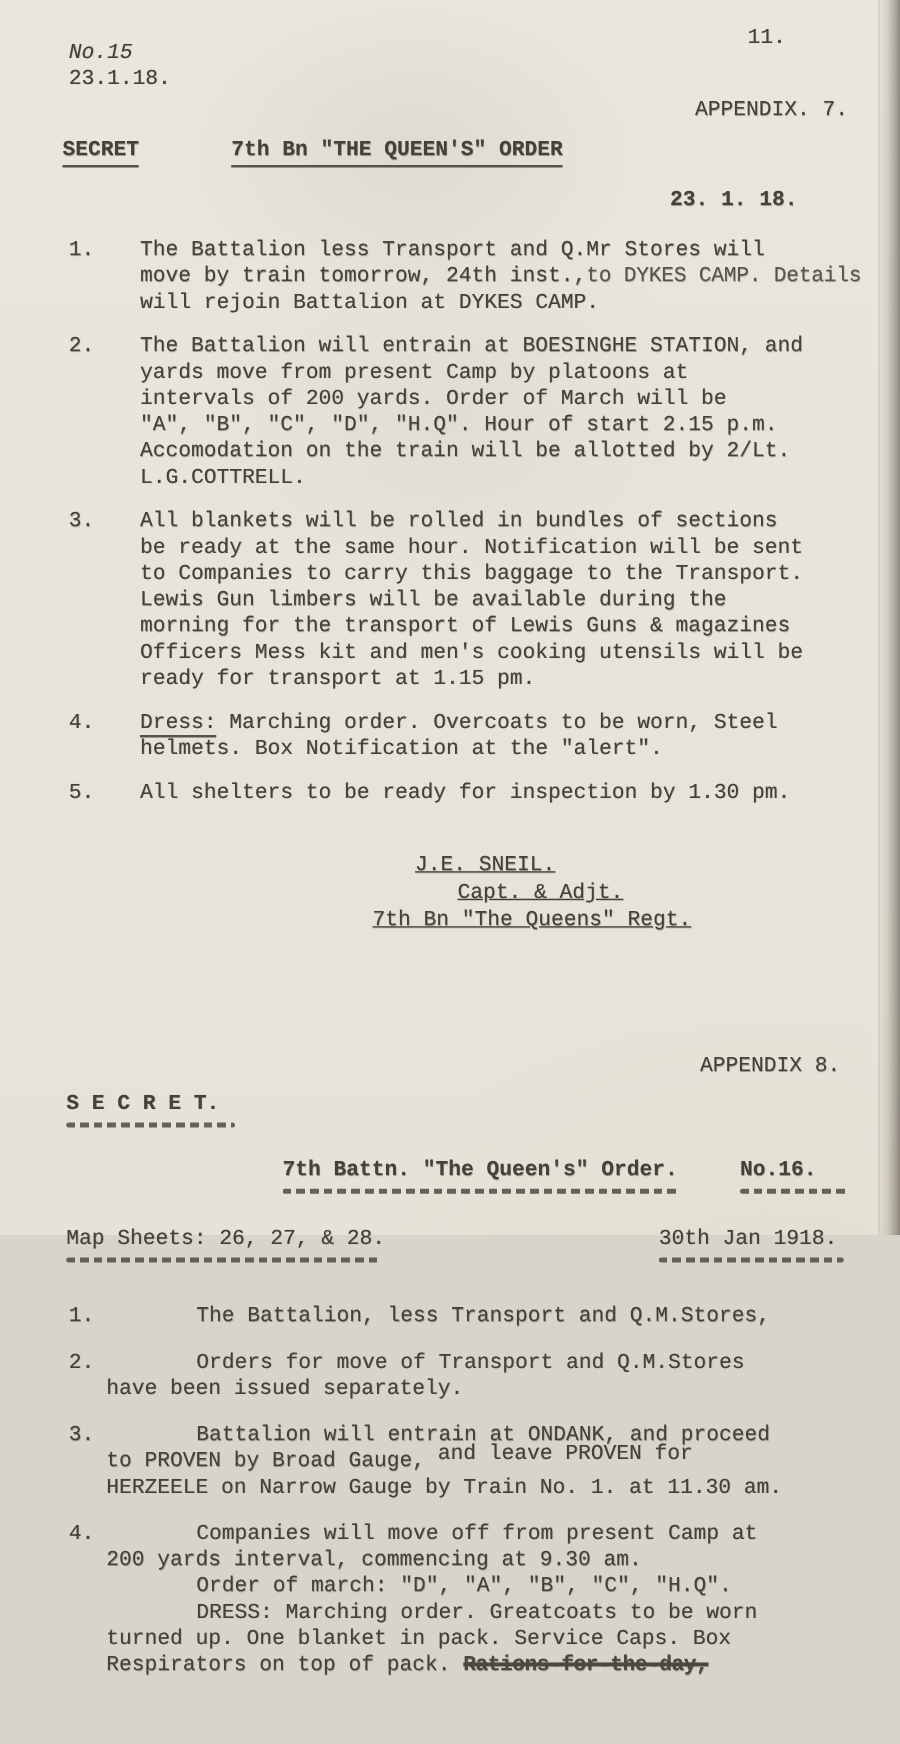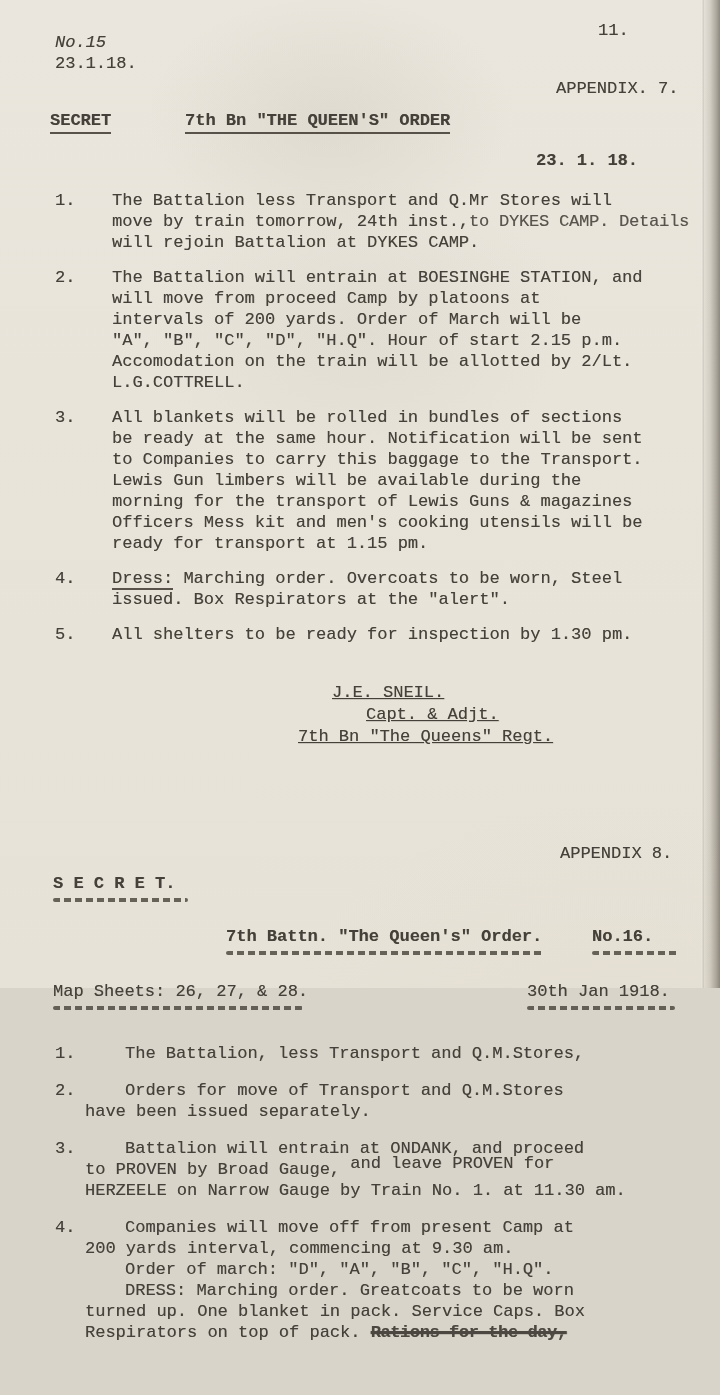--- a/index.html
+++ b/index.html
@@ -38,21 +38,21 @@
     border-radius:2px;
   }
   .paras{position:absolute;}
   .para{display:flex;margin-bottom:14px;}
   #o2-paras .para{margin-bottom:16px;}
   .pnum{flex:0 0 auto;}
   #o1-paras .pnum{width:57px;}
   #o2-paras .pnum{width:30px;}
   .plines{flex:1 1 auto;}
   .pline{min-height:21px;white-space:pre;}
-  .ind1{margin-left:40px;}
+  .ind1{margin-left:72px;}
   .seg{white-space:pre;}
   .seg.u{border-bottom:2.2px solid rgba(62,56,48,0.85);}
   .seg.ins{font-size:17px;letter-spacing:-0.2px;opacity:0.88;}
   .seg.strike{
     text-decoration:line-through;
     text-decoration-thickness:2.6px;
     font-weight:700;letter-spacing:-0.4px;opacity:0.95;
   }
   .seg.raise{display:inline-block;transform:translateY(-6px);}
   .seg.lower{display:inline-block;transform:translateY(5px);}
@@ -79,21 +79,21 @@
         <div class="plines">
           <div class="pline"><span class="seg">The Battalion less Transport and Q.Mr Stores will</span></div>
           <div class="pline"><span class="seg">move by train tomorrow, 24th inst.,</span><span class="seg ins">to DYKES CAMP. Details</span></div>
           <div class="pline"><span class="seg">will rejoin Battalion at DYKES CAMP.</span></div>
         </div>
       </div>
       <div class="para">
         <div class="pnum">2.</div>
         <div class="plines">
           <div class="pline"><span class="seg">The Battalion will entrain at BOESINGHE STATION, and</span></div>
-          <div class="pline"><span class="seg">will move from proceed Camp by platoons at</span></div>
+          <div class="pline"><span class="seg">yards move from present Camp by platoons at</span></div>
           <div class="pline"><span class="seg">intervals of 200 yards. Order of March will be</span></div>
           <div class="pline"><span class="seg">"A", "B", "C", "D", "H.Q". Hour of start 2.15 p.m.</span></div>
           <div class="pline"><span class="seg">Accomodation on the train will be allotted by 2/Lt.</span></div>
           <div class="pline"><span class="seg">L.G.COTTRELL.</span></div>
         </div>
       </div>
       <div class="para">
         <div class="pnum">3.</div>
         <div class="plines">
           <div class="pline"><span class="seg">All blankets will be rolled in bundles of sections</span></div>
@@ -102,21 +102,21 @@
           <div class="pline"><span class="seg">Lewis Gun limbers will be available during the</span></div>
           <div class="pline"><span class="seg">morning for the transport of Lewis Guns &amp; magazines</span></div>
           <div class="pline"><span class="seg">Officers Mess kit and men's cooking utensils will be</span></div>
           <div class="pline"><span class="seg">ready for transport at 1.15 pm.</span></div>
         </div>
       </div>
       <div class="para">
         <div class="pnum">4.</div>
         <div class="plines">
           <div class="pline"><span class="seg u">Dress:</span><span class="seg"> Marching order. Overcoats to be worn, Steel</span></div>
-          <div class="pline"><span class="seg">issued. Box Respirators at the "alert".</span></div>
+          <div class="pline"><span class="seg">helmets. Box Notification at the "alert".</span></div>
         </div>
       </div>
       <div class="para">
         <div class="pnum">5.</div>
         <div class="plines">
           <div class="pline"><span class="seg">All shelters to be ready for inspection by 1.30 pm.</span></div>
         </div>
       </div>
     </div>
 

